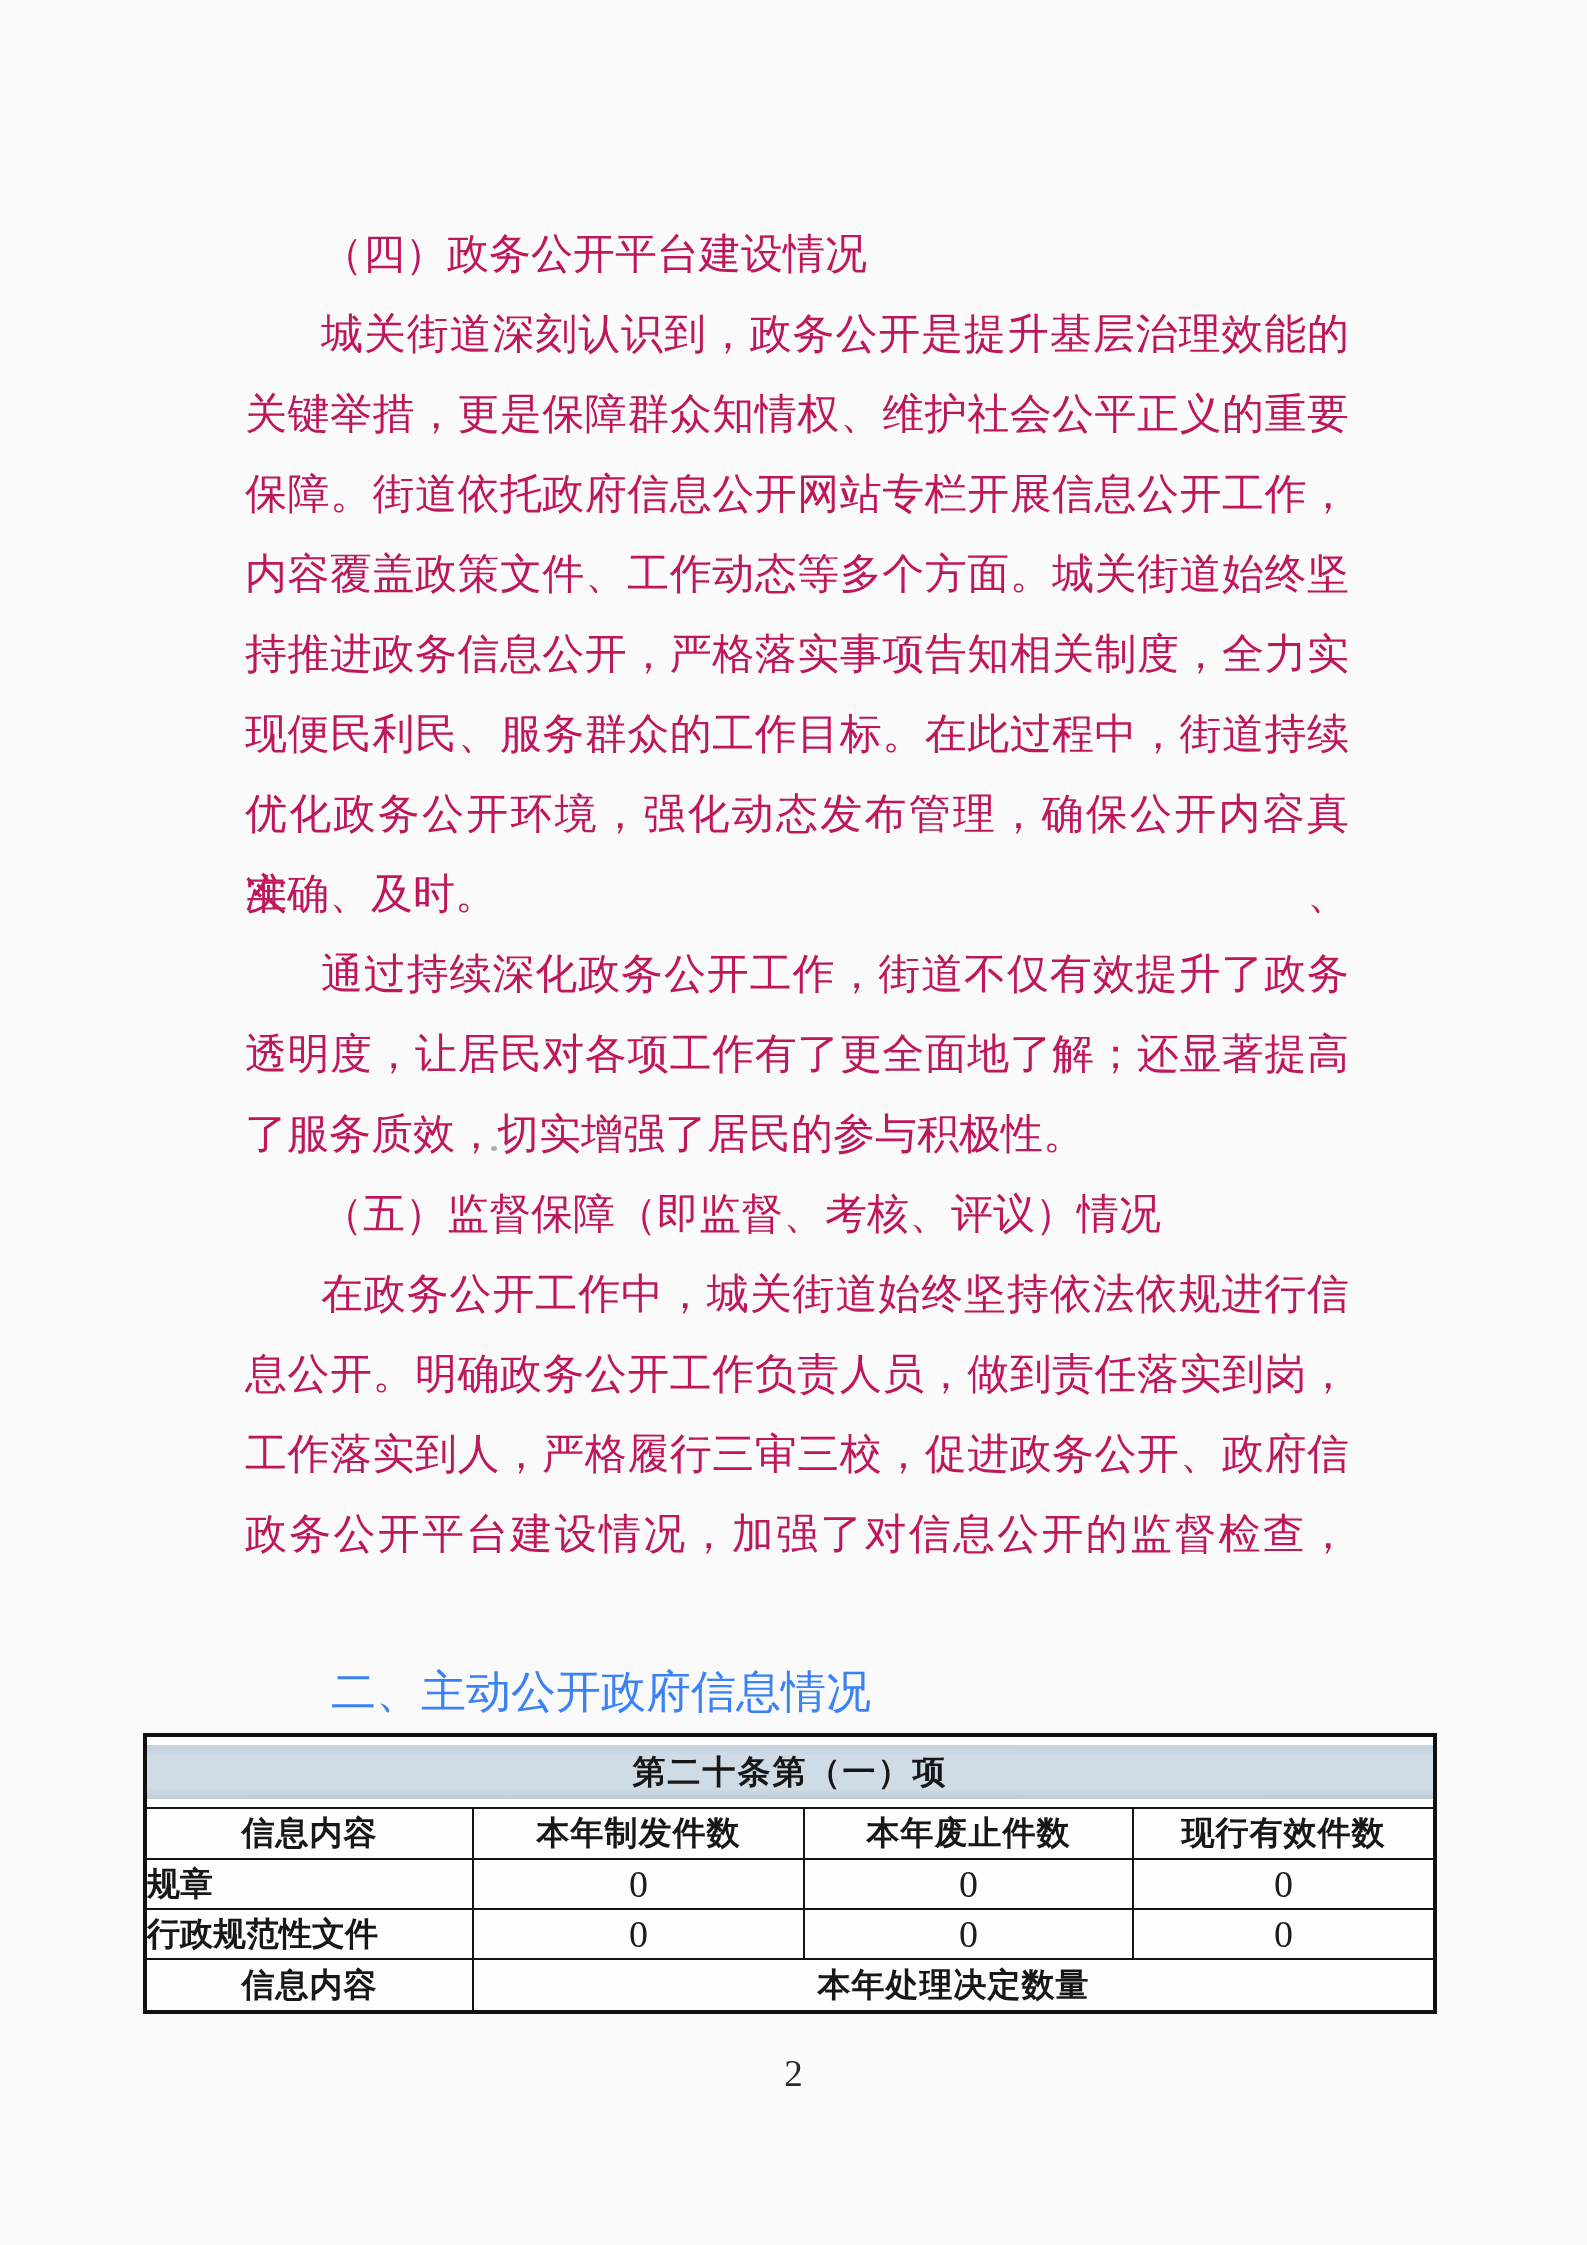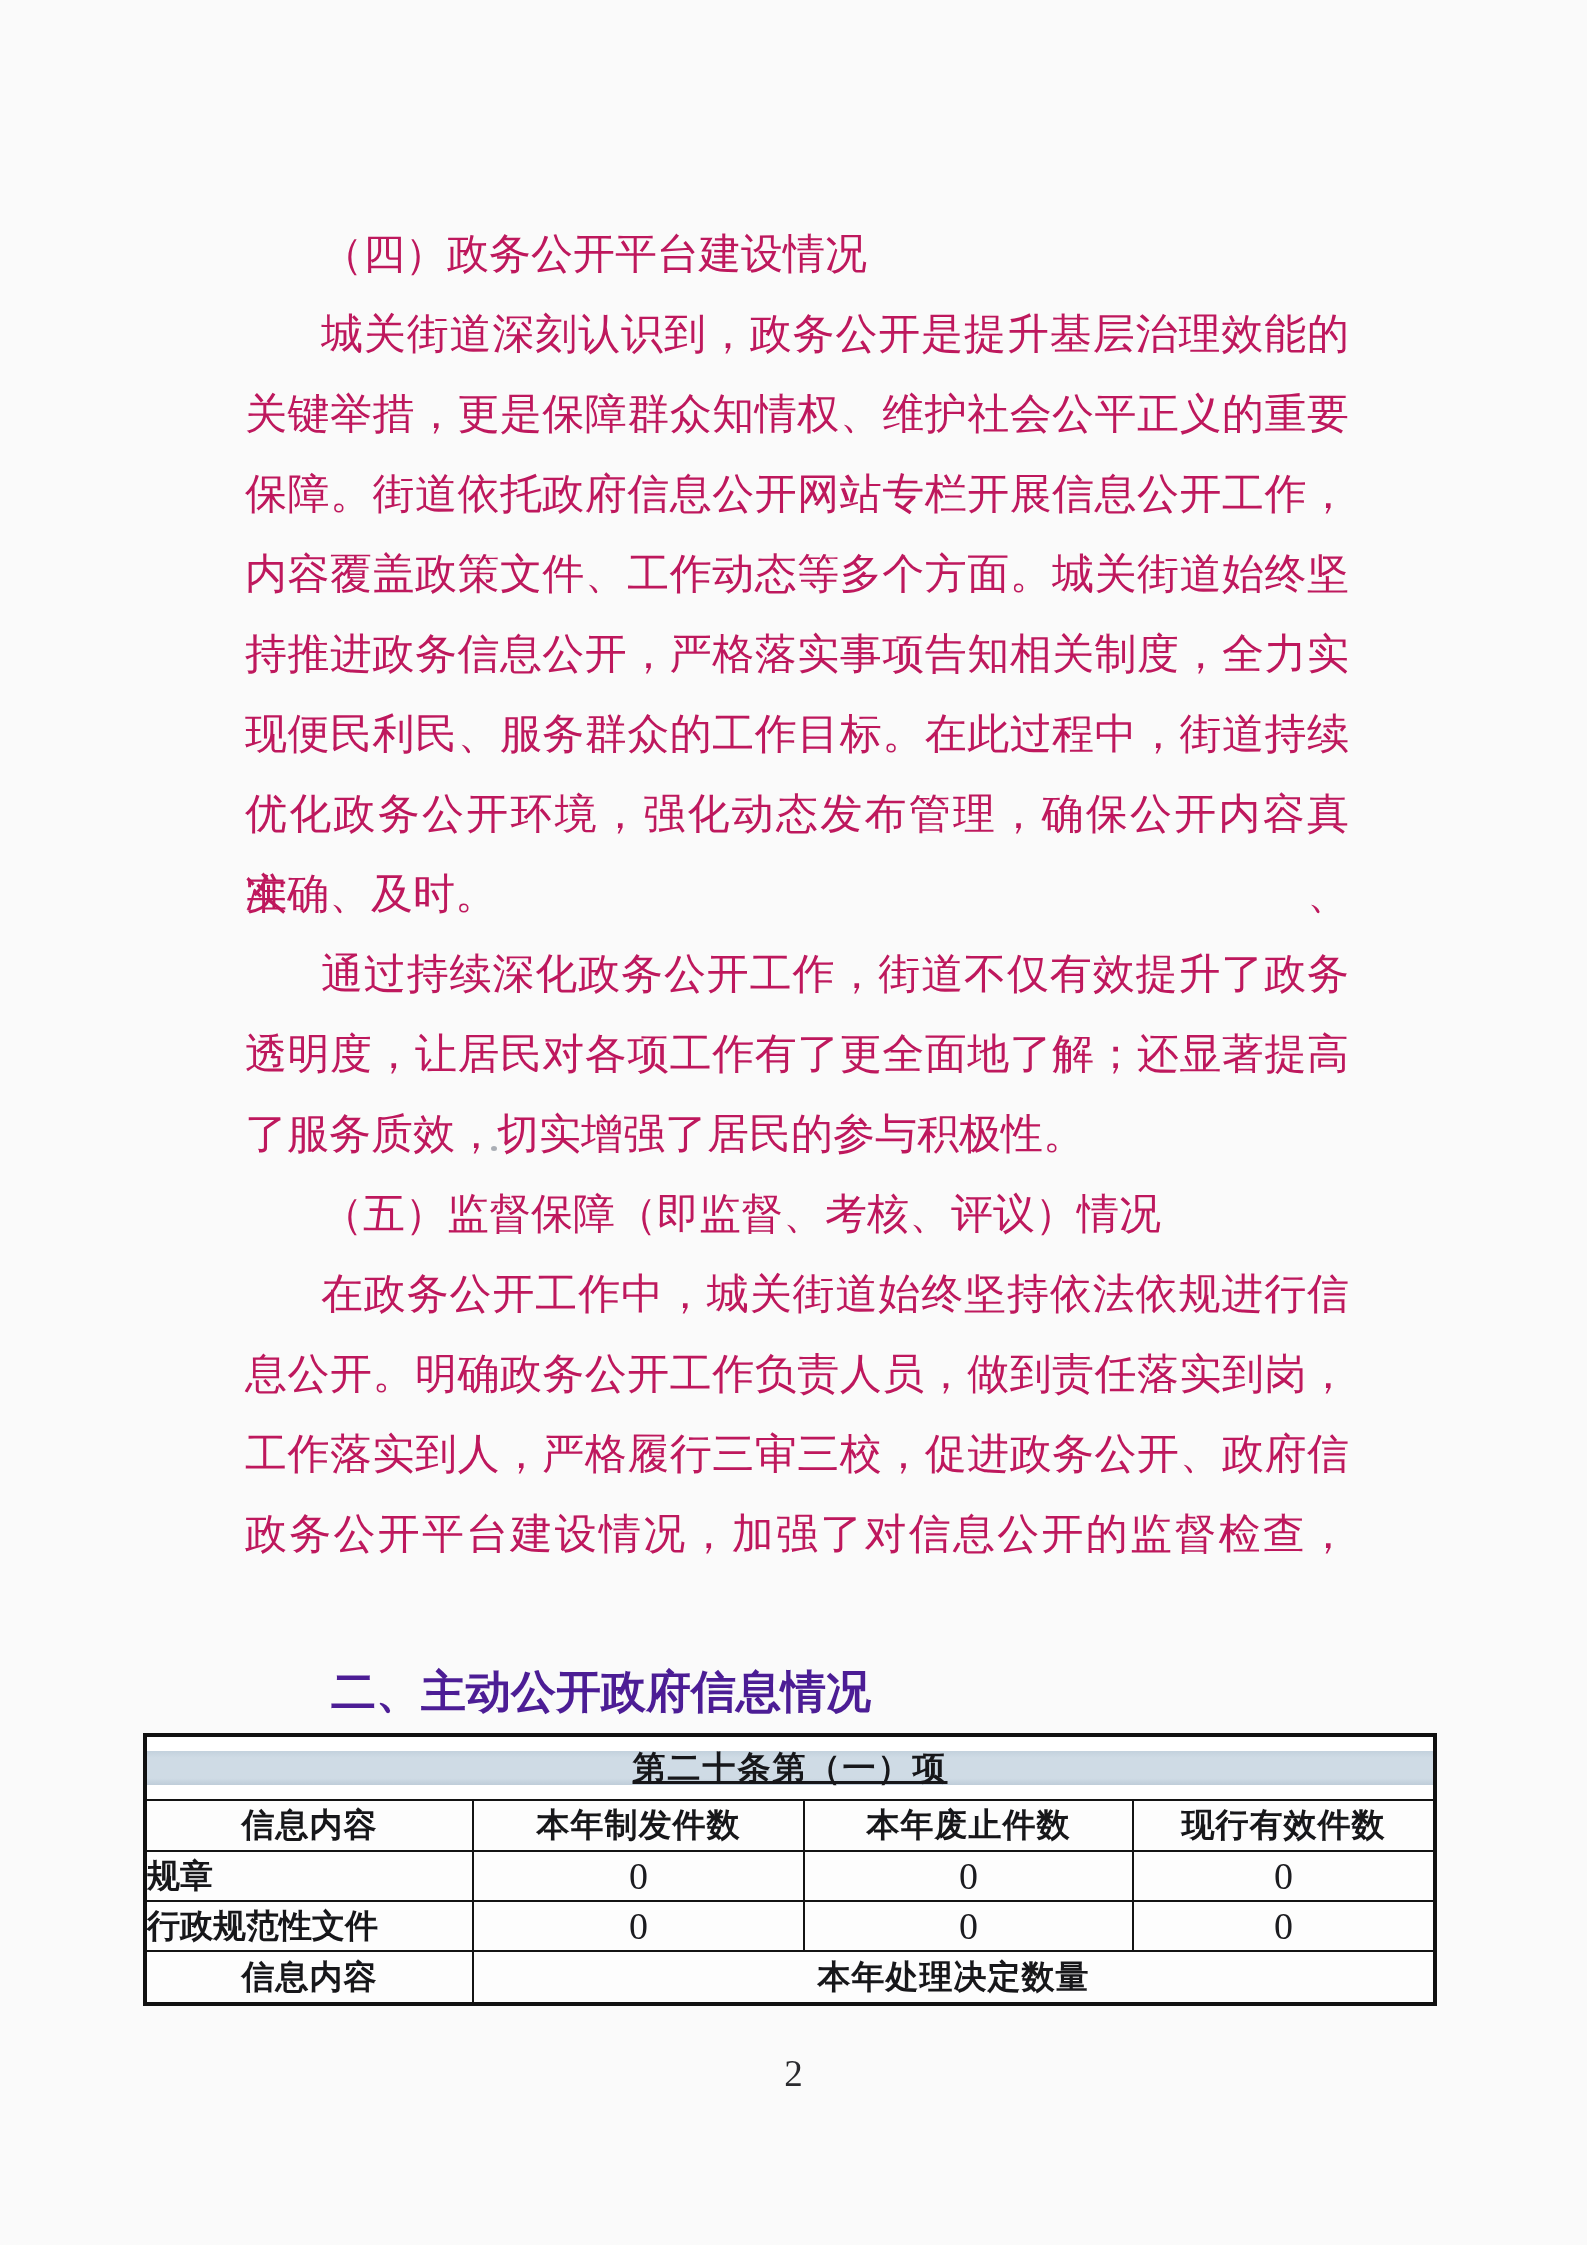--- a/index.html
+++ b/index.html
@@ -31,50 +31,49 @@
     text-align-last:justify;
   }
   .tline.plain{text-align:left;}
   .tline.indent{text-indent:76px;}
   
   .sec2{
     position:absolute;
     left:245px;top:1660px;width:1104px;
     height:64px;line-height:64px;
     font-family:"Liberation Sans","DejaVu Sans",sans-serif;
-    font-weight:700;
+    font-weight:400;
     font-size:45px;
-    color:#4c1d95;
+    color:#3b82f6;
     text-indent:86px;
   }
   
   table.gov{
     position:absolute;
     left:143px;top:1733px;
     width:1290px;
     border-collapse:collapse;
     table-layout:fixed;
     font-family:"Liberation Sans","DejaVu Sans",sans-serif;
   }
   table.gov td,table.gov th{
     border:2px solid #141414;
     padding:0;
     overflow:hidden;
   }
   table.gov{border:4px solid #111;}
   col.c1{width:328px;}col.c2{width:331px;}col.c3{width:329px;}col.c4{width:302px;}
   tr.band-row td{height:45px;background:#fff;}
   .band-fill{
-    margin:14px 0;
-    height:34px;
+    margin:8px 0;
+    height:54px;
     background:linear-gradient(#c3d1dd,#cfdbe5 20%,#cfdbe5 80%,#bfcdd9);
     display:flex;align-items:center;justify-content:center;
     font-size:33px;font-weight:600;color:#17171a;
     letter-spacing:2px;
-    text-decoration:underline;
   }
   tr.head-row th{
     height:49px;background:#fdfdfd;
     font-size:33px;font-weight:600;color:#17171a;
     text-align:center;letter-spacing:1px;
   }
   tr.data-row td{height:48px;background:#fdfdfd;}
   td.rowlabel{
     font-size:33px;font-weight:600;color:#17171a;
     text-align:left;padding-left:12px;

